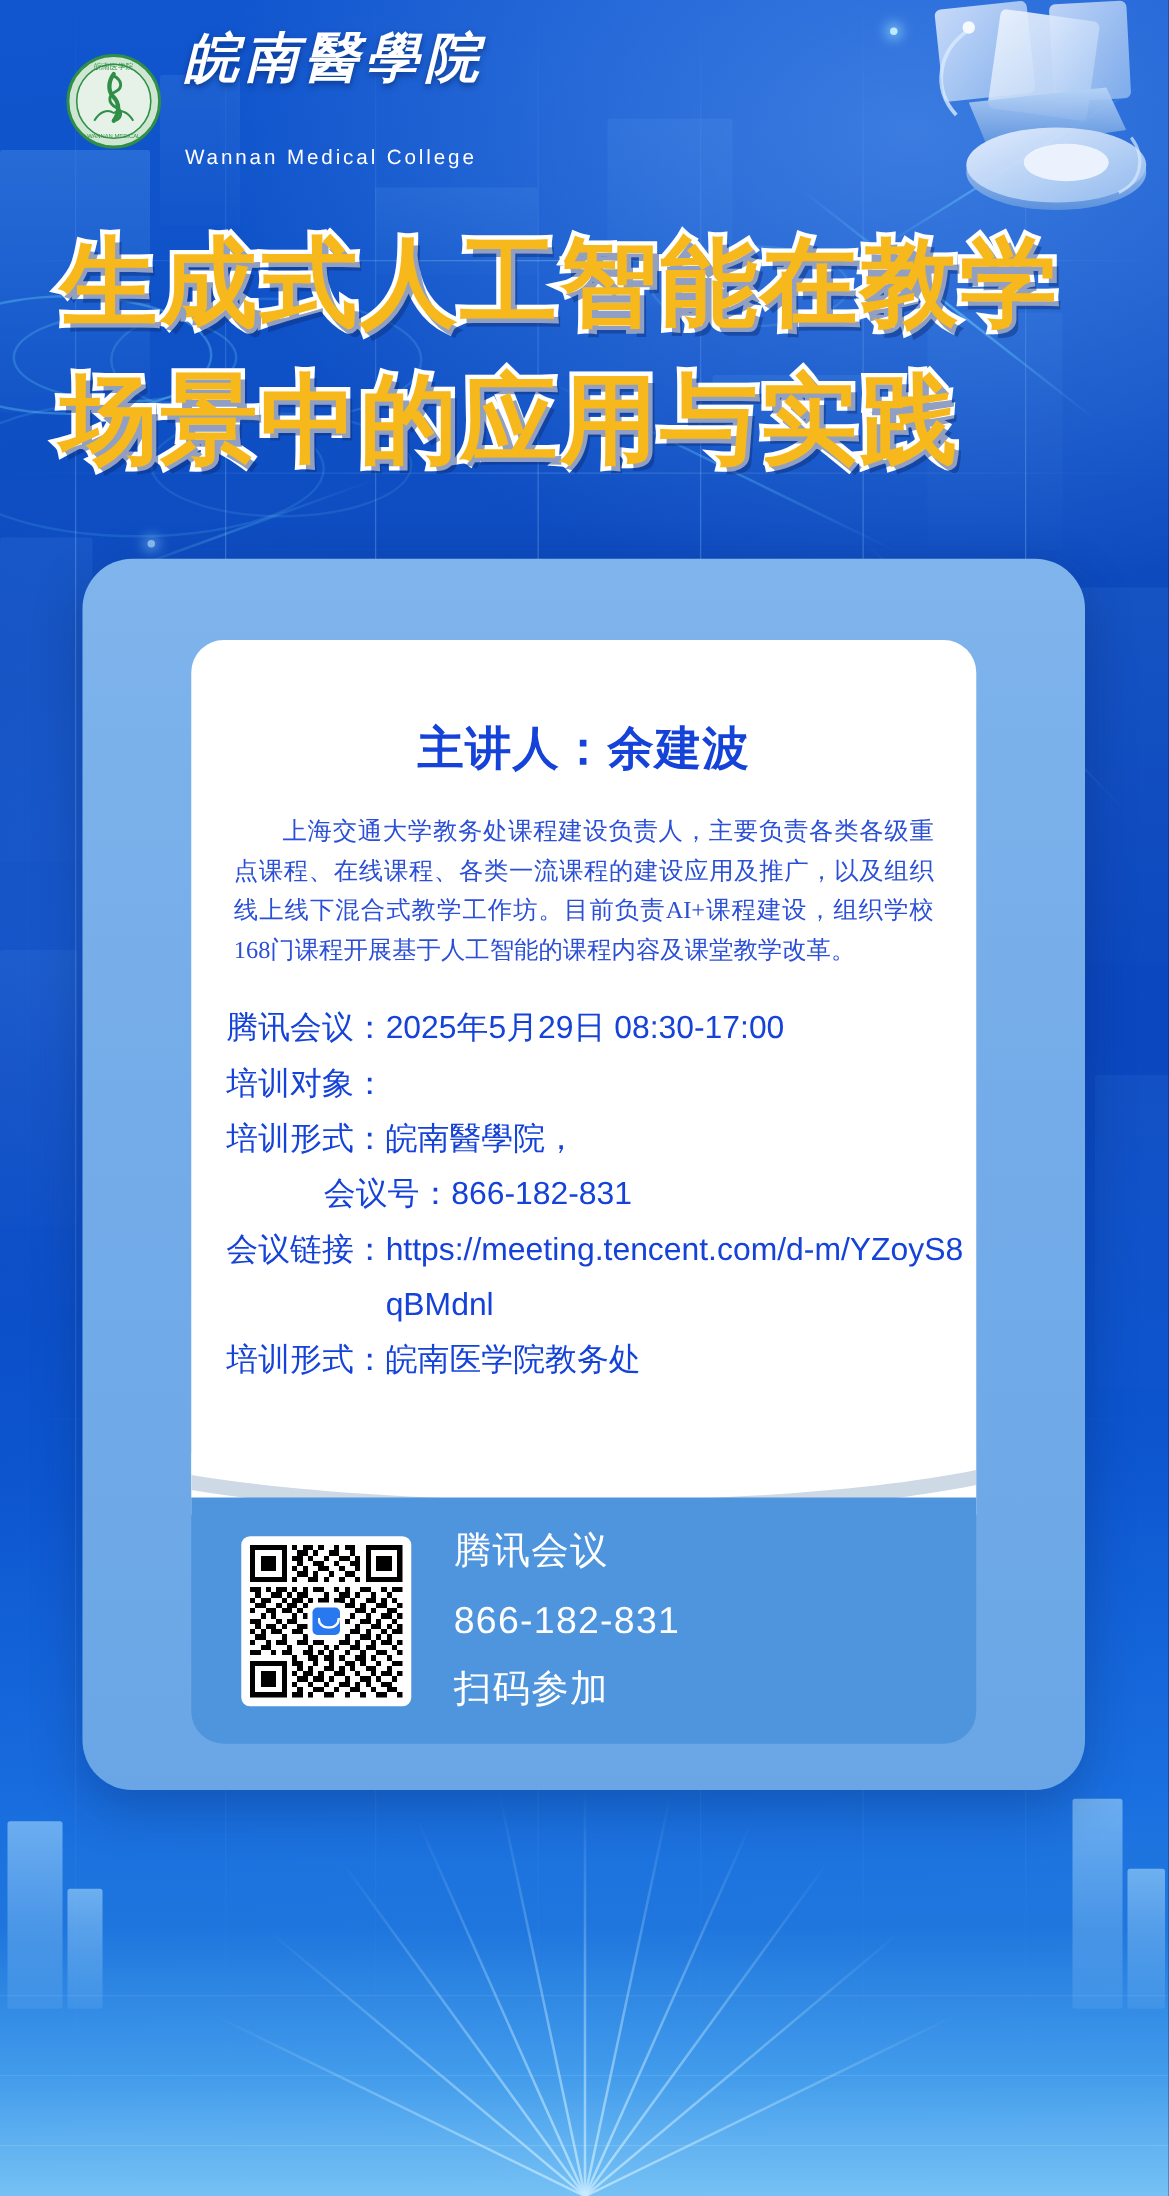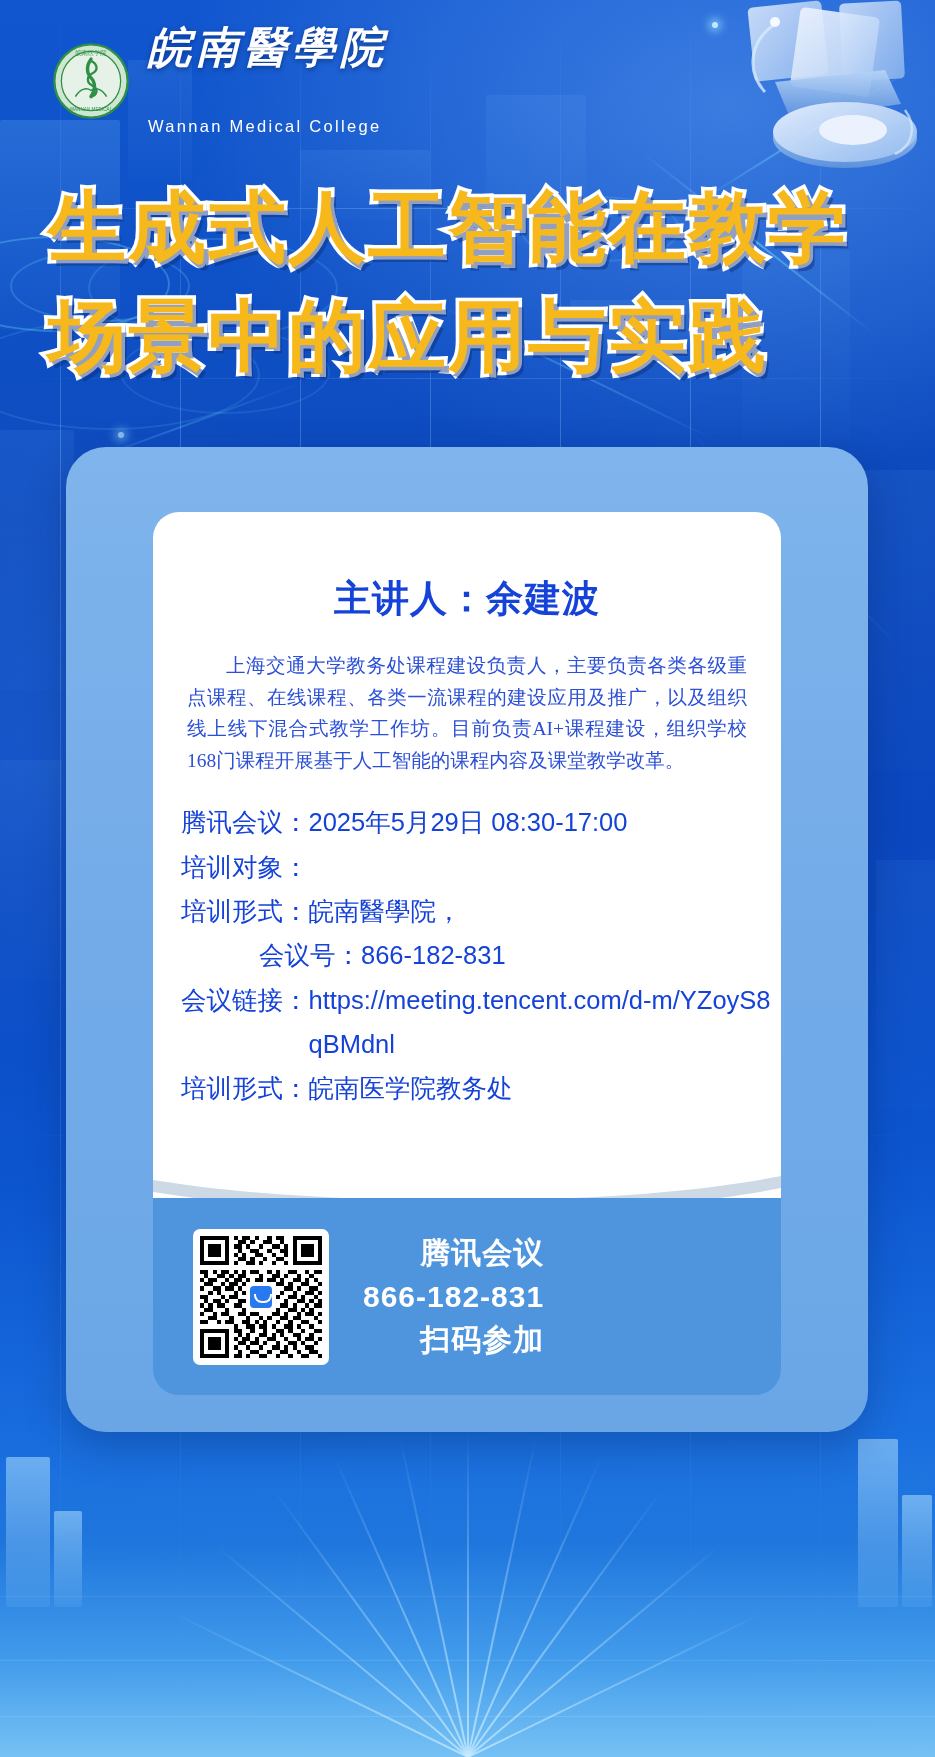--- a/index.html
+++ b/index.html
@@ -77,21 +77,21 @@
   
   .footer{position:absolute;left:87px;top:751px;width:628px;height:197px;
     background:#4f95dd;border-radius:0 0 26px 26px;display:flex;align-items:center;gap:34px;padding:0 40px;}
   .qr{width:136px;height:136px;background:#fff;border-radius:7px;padding:7px;flex:none;position:relative;}
   .qr svg{display:block;}
   .qr-logo{position:absolute;left:50%;top:50%;transform:translate(-50%,-50%);
     width:30px;height:30px;background:#fff;border-radius:5px;display:flex;align-items:center;justify-content:center;}
   .qr-logo span{width:22px;height:22px;border-radius:4px;background:#2878f0;display:block;position:relative;}
   .qr-logo span::after{content:"";position:absolute;left:4px;top:8px;width:14px;height:7px;
     border:2px solid #fff;border-top:none;border-radius:0 0 8px 8px;}
-  .qr-text{display:flex;flex-direction:column;gap:4px;color:#ffffff;font-size:30px;line-height:1.33;font-weight:700;letter-spacing:1px;text-align:right;}
+  .qr-text{display:flex;flex-direction:column;gap:16px;color:#ffffff;font-size:30px;line-height:1.33;font-weight:400;letter-spacing:1px;}
 </style>
 </head>
 <body>
 
 <div id="poster">
 
   <div class="bg-layer">
     <div class="grid-v" style="left:60px;"></div>
     <div class="grid-v" style="left:180px;"></div>
     <div class="grid-v" style="left:300px;"></div>

